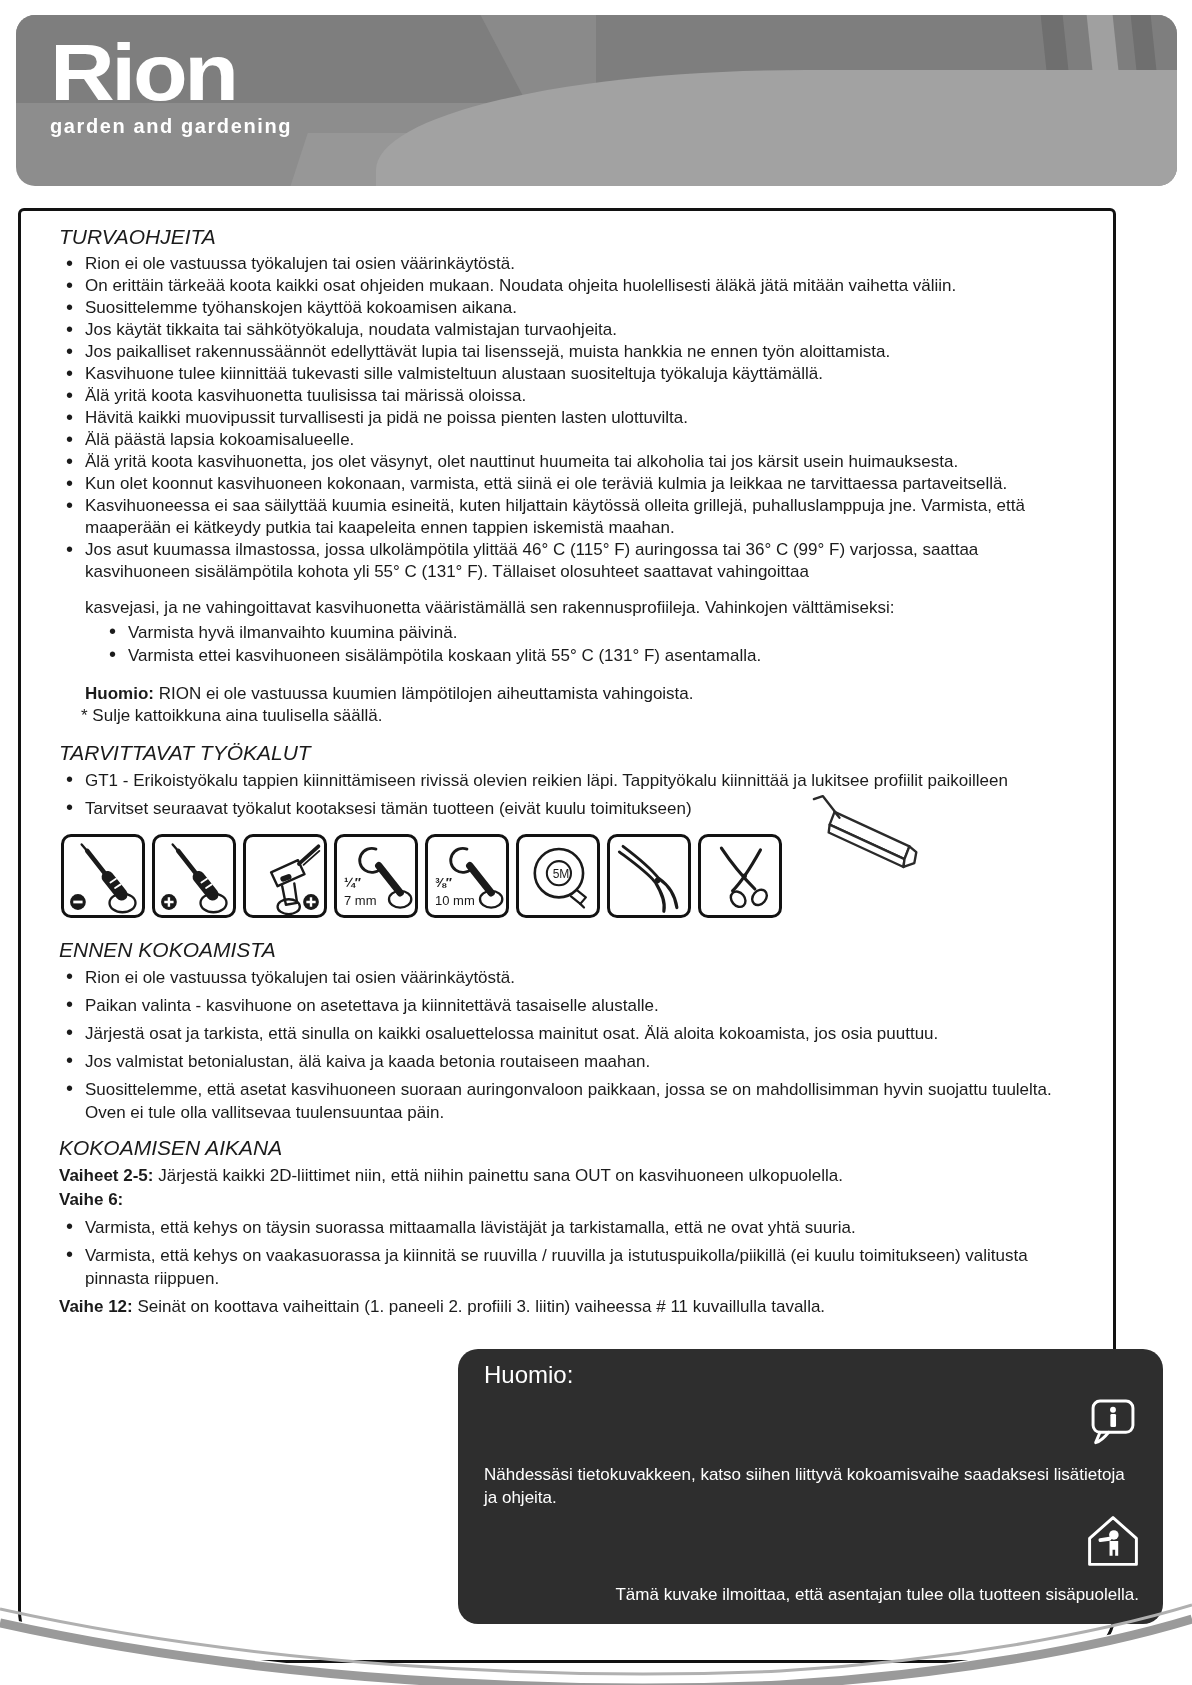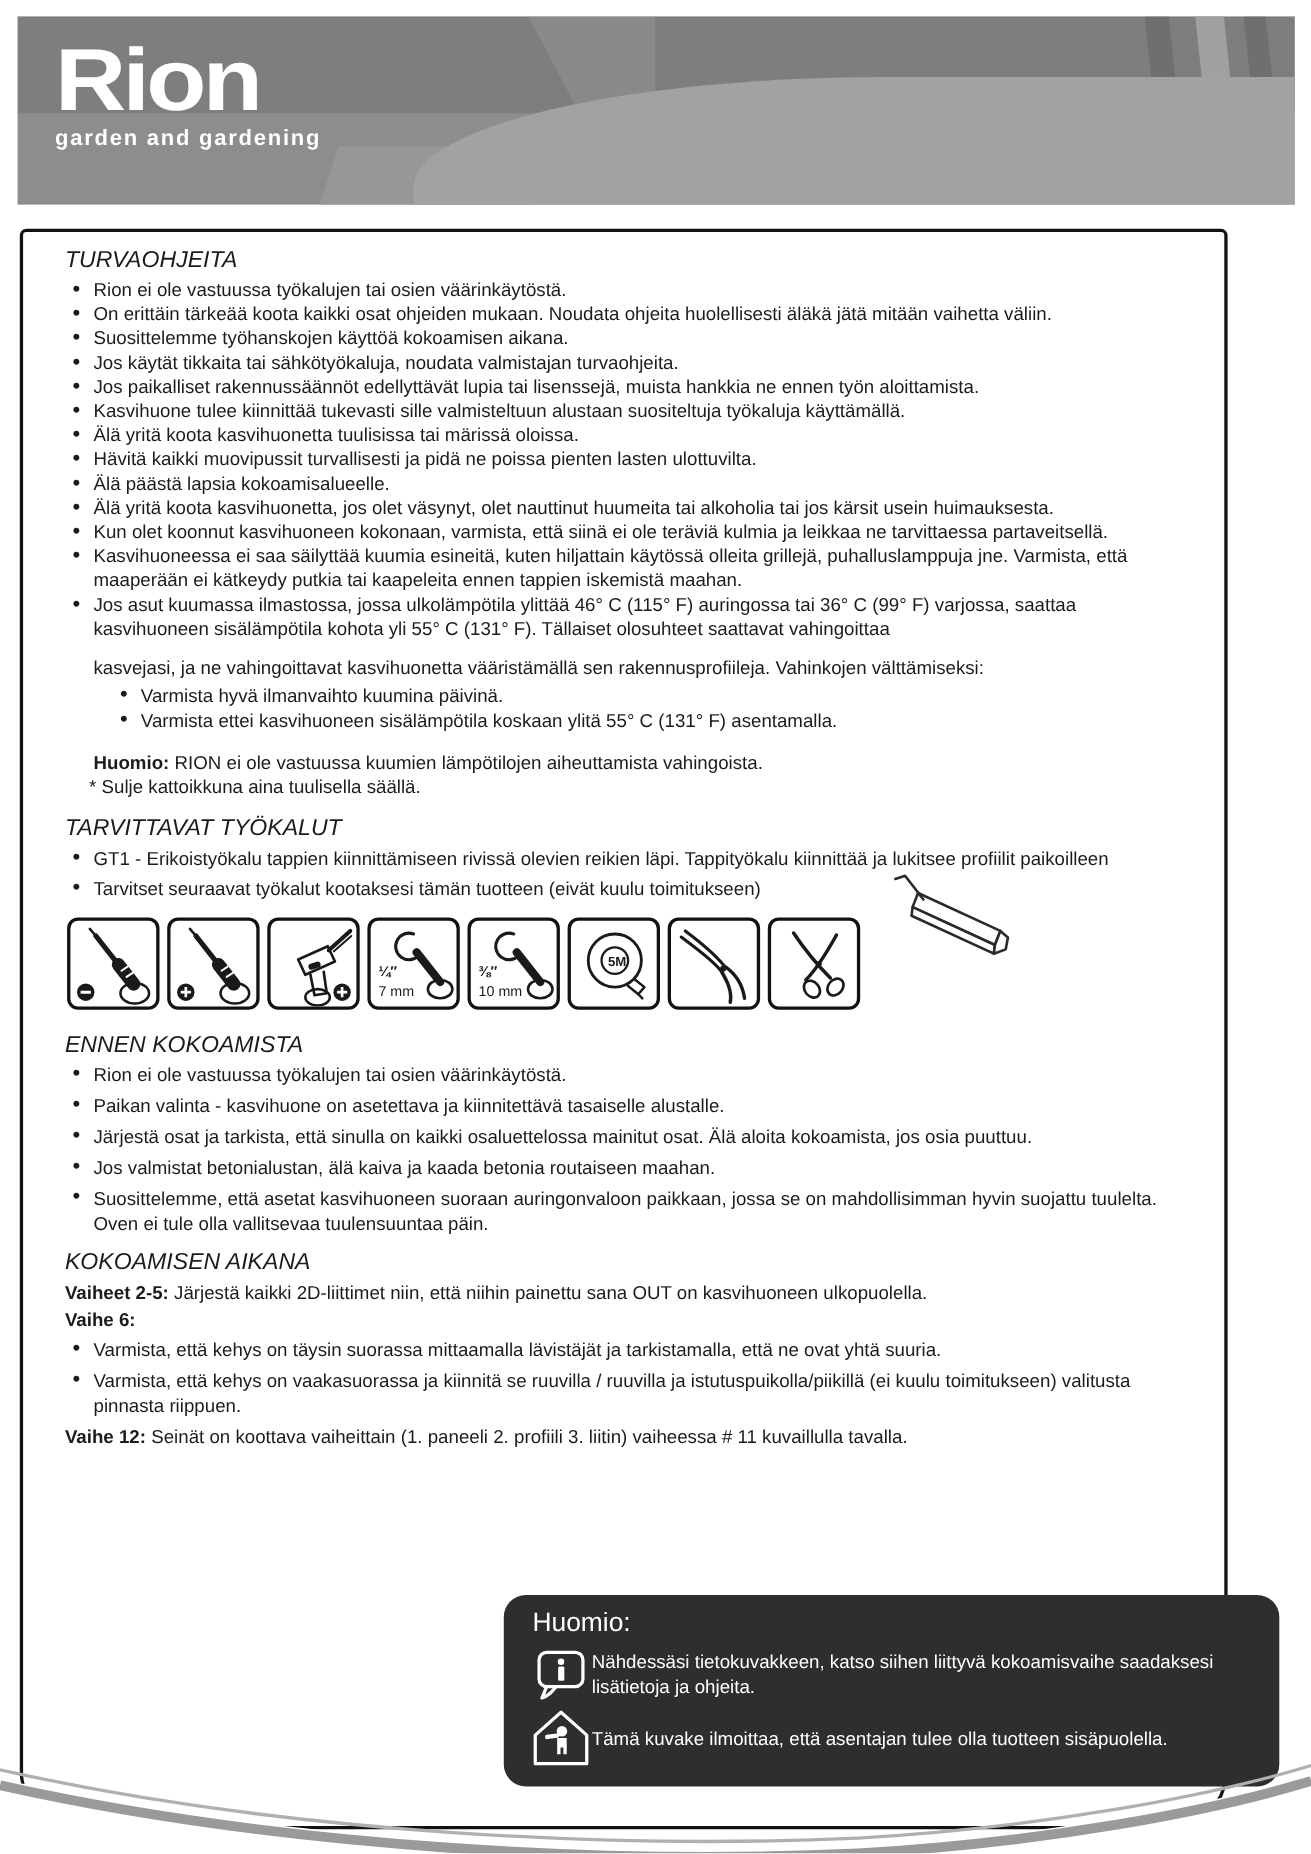--- a/index.html
+++ b/index.html
@@ -1,21 +1,21 @@
 <!DOCTYPE html>
 <html><head>
 <meta charset="utf-8">
 <style>
   html,body{margin:0;padding:0;}
   body{
     width:1192px;height:1685px;position:relative;background:#ffffff;
     font-family:"Liberation Sans", sans-serif;color:#1b1b1b;overflow:hidden;
   }
   
-  .header{position:absolute;left:16px;top:15px;width:1161px;height:171px;background:#8d8d8d;overflow:hidden;}
+  .header{position:absolute;left:16px;top:15px;width:1161px;height:171px;background:#8d8d8d;overflow:hidden;border-radius:19px;}
   .shade-top{position:absolute;left:0;top:0;width:100%;height:88px;background:#7e7e7e;}
   .tri-a{position:absolute;left:370px;top:0;width:210px;height:120px;background:#8a8a8a;clip-path:polygon(45% 0,100% 0,100% 100%,75% 100%);}
   .strip-a{position:absolute;left:1028px;top:0;width:22px;height:64px;background:#6f6f6f;transform:skewX(6deg);}
   .strip-b{position:absolute;left:1074px;top:0;width:26px;height:64px;background:#a0a0a0;transform:skewX(6deg);}
   .strip-c{position:absolute;left:1118px;top:0;width:20px;height:64px;background:#6f6f6f;transform:skewX(6deg);}
   .light-curve{position:absolute;left:360px;top:55px;right:0;height:140px;background:#a2a2a2;border-top-left-radius:430px 100px;}
   .light-wedge{position:absolute;left:282px;top:118px;width:190px;height:60px;background:#979797;transform:skewX(-18deg);}
   .logo{position:absolute;left:34px;top:20px;color:#ffffff;z-index:3;}
   .logo .brand{font-size:80px;font-weight:bold;line-height:0.95;letter-spacing:-3px;transform:scaleX(1.12);transform-origin:left;}
   .logo .tagline{font-size:20px;font-weight:bold;letter-spacing:1.6px;margin-top:4px;}
@@ -41,29 +41,29 @@
   .sec{margin-top:14px;position:relative;}
   .sec.first{margin-top:0;}
   .step-line{margin:0 0 0 0;font-size:17px;line-height:24px;}
   .step-line strong{font-weight:bold;}
   
   .toolrow{display:flex;gap:7px;margin:14px 0 0 2px;}
   .toolbox{width:84px;height:84px;border:3px solid #121212;border-radius:10px;position:relative;background:#fff;box-sizing:border-box;flex:0 0 auto;}
   .toolbox svg{position:absolute;left:0;top:0;width:100%;height:100%;}
   .tool-label-in{position:absolute;left:7px;top:38px;font-size:13px;font-weight:bold;}
   .tool-label-mm{position:absolute;left:7px;top:56px;font-size:13px;text-align:center;}
-  .tape-label{position:absolute;left:24px;top:30px;width:36px;text-align:center;font-size:12px;font-weight:bold;}
+  .tape-label{position:absolute;left:24px;top:30px;width:36px;text-align:center;font-size:12px;font-weight:normal;}
   .gt1-art{position:absolute;right:148px;top:46px;width:128px;height:94px;}
   
   .notice{
     position:absolute;left:437px;bottom:36px;width:705px;box-sizing:border-box;
     background:#2e2e2e;color:#fff;border-radius:20px;padding:12px 24px 18px 26px;z-index:4;
   }
   .notice-title{font-size:24px;margin:0 0 4px 0;font-weight:normal;}
-  .notice-item{display:flex;gap:2px;align-items:center;margin-top:6px;}
+  .notice-item{display:flex;gap:16px;align-items:flex-end;margin-top:6px;flex-direction:column;}
   .notice-ic{width:52px;flex:0 0 52px;height:52px;}
   .notice-text{font-size:17px;line-height:23px;}
   
   .swoosh{position:absolute;left:0;top:1555px;width:1192px;height:130px;z-index:3;pointer-events:none;}
 </style>
 </head>
 <body>
 
 <div class="header">
   <div class="shade-top"></div>

